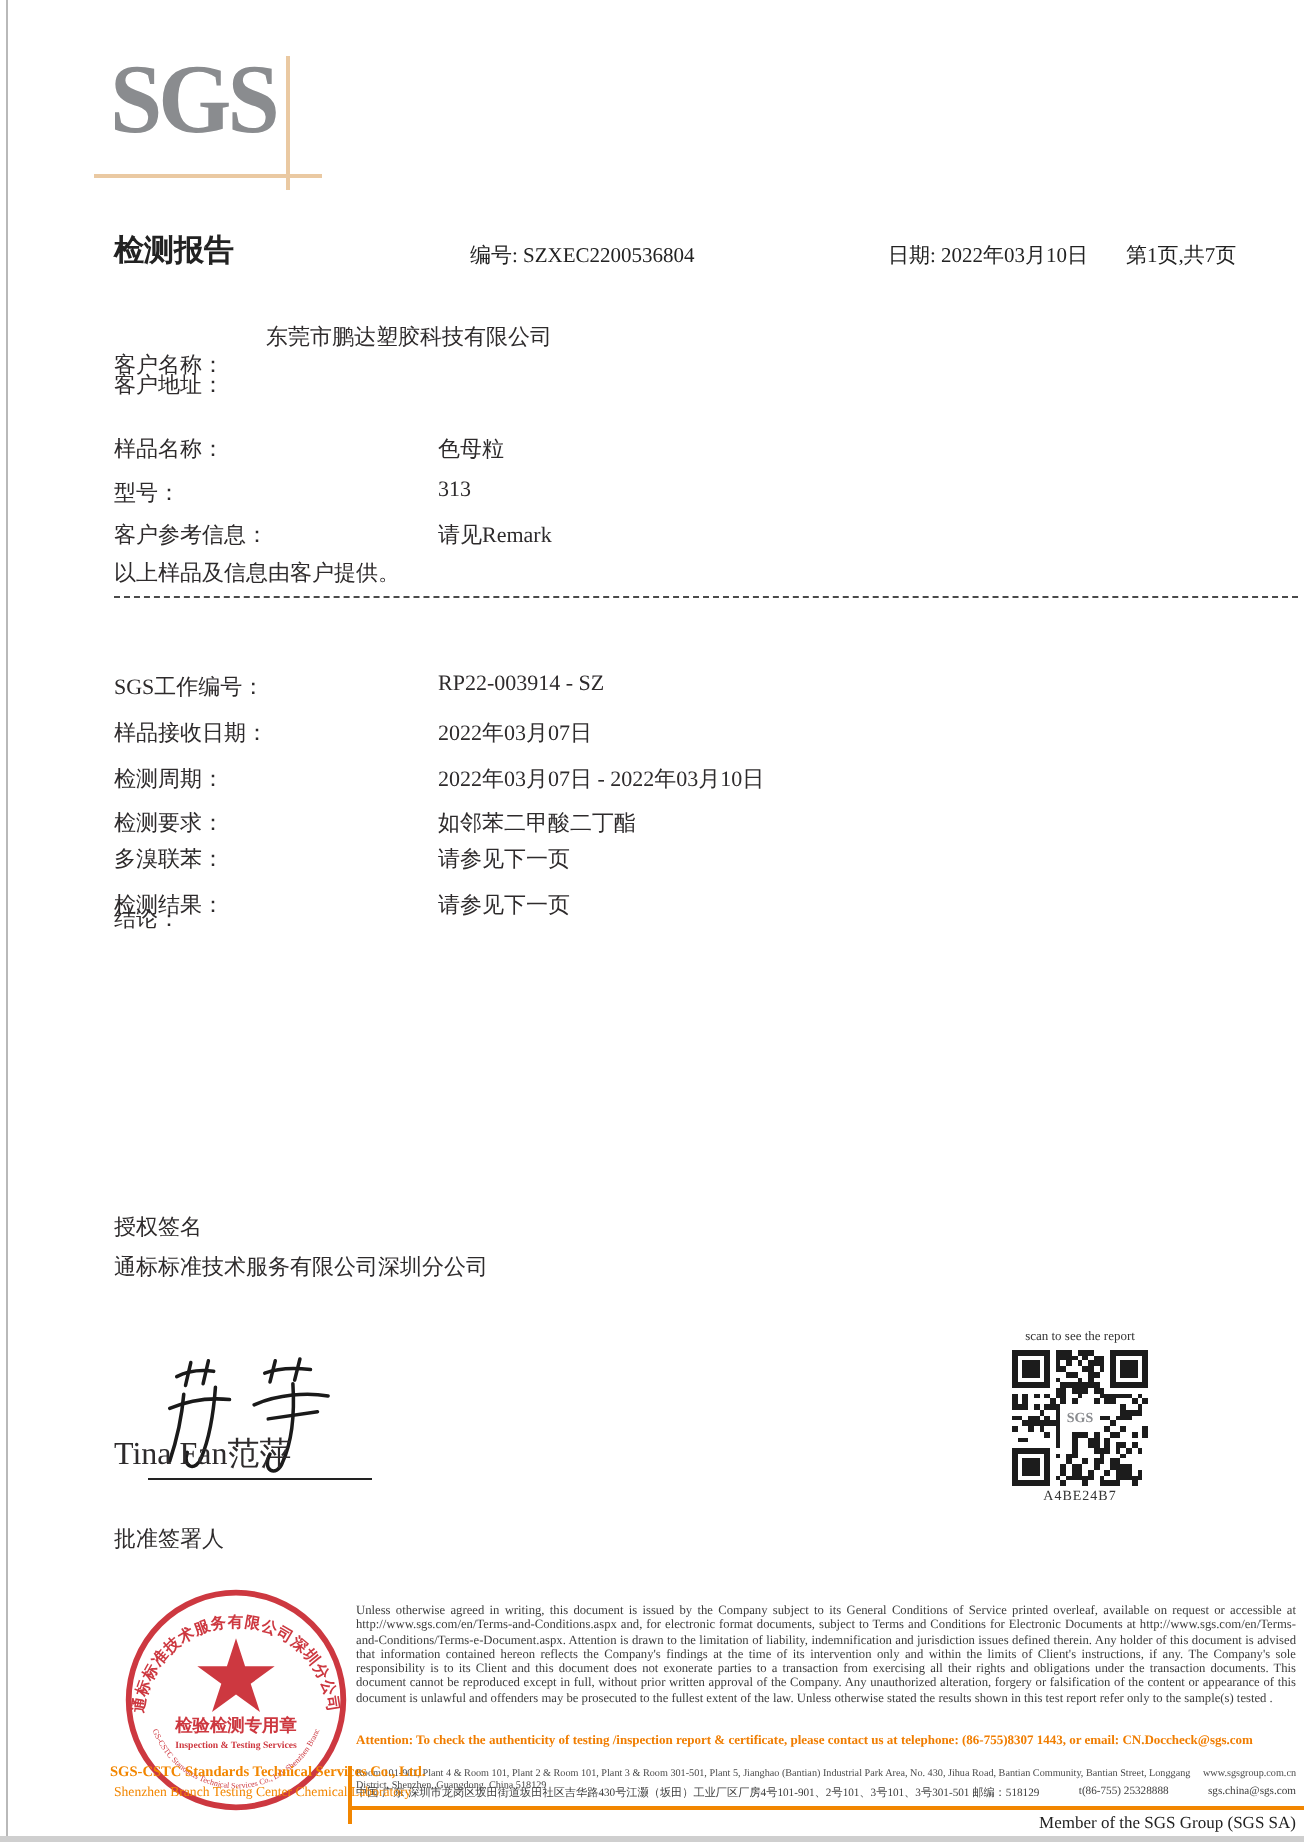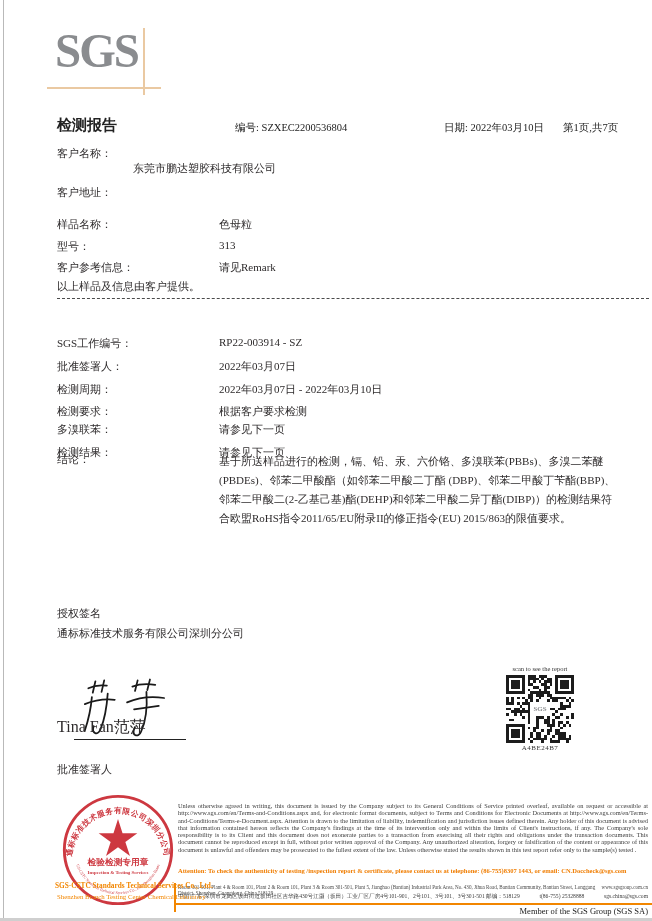--- a/index.html
+++ b/index.html
@@ -70,49 +70,48 @@
 
   <div class="abs logo-text">SGS</div>
   <div class="abs tan-h"></div>
   <div class="abs tan-v"></div>
 
   <div class="abs report-title">检测报告</div>
   <div class="abs hdr-meta" style="left:235px;">编号: SZXEC2200536804</div>
   <div class="abs hdr-meta" style="left:444px;">日期: 2022年03月10日</div>
   <div class="abs hdr-meta" style="left:563px;">第1页,共7页</div>
 
-  <div class="abs lbl row-label" style="top:146px;text-align:center;">客户名称：</div>
+  <div class="abs lbl row-label" style="top:175px;text-align:center;">客户名称：</div>
   <div class="abs val cv" style="top:161px;">东莞市鹏达塑胶科技有限公司</div>
   <div class="abs lbl row-label" style="top:185px;">客户地址：</div>
 
   <div class="abs lbl row-label" style="top:217px;">样品名称：</div>
   <div class="abs val sv" style="top:217px;">色母粒</div>
   <div class="abs lbl row-label" style="top:239px;text-align:right;">型号：</div>
   <div class="abs val sv" style="top:239px;">313</div>
   <div class="abs lbl row-label" style="top:260px;">客户参考信息：</div>
   <div class="abs val sv" style="top:260px;">请见Remark</div>
   <div class="abs lbl row-label" style="top:279px;">以上样品及信息由客户提供。</div>
 
   <div class="abs dashes"></div>
 
   <div class="abs lbl row-label" style="top:336px;">SGS工作编号：</div>
   <div class="abs val sv" style="top:336px;">RP22-003914 - SZ</div>
-  <div class="abs lbl row-label" style="top:359px;">批准签署人：</div>
+  <div class="abs lbl row-label" style="top:359px;">样品接收日期：</div>
   <div class="abs val sv" style="top:359px;">2022年03月07日</div>
   <div class="abs lbl row-label" style="top:382px;">检测周期：</div>
   <div class="abs val sv" style="top:382px;">2022年03月07日 - 2022年03月10日</div>
   <div class="abs lbl row-label" style="top:404px;">检测要求：</div>
-  <div class="abs val sv" style="top:404px;">根据客户要求检测</div>
+  <div class="abs val sv" style="top:404px;">如邻苯二甲酸二丁酯</div>
   <div class="abs lbl row-label" style="top:422px;">多溴联苯：</div>
   <div class="abs val sv" style="top:422px;">请参见下一页</div>
   <div class="abs lbl row-label" style="top:445px;">检测结果：</div>
   <div class="abs val sv" style="top:445px;">请参见下一页</div>
 
   <div class="abs lbl row-label" style="top:452px;">结论：</div>
-  <div class="abs conclusion">基于所送样品进行的检测，镉、铅、汞、六价铬、多溴联苯(PBBs)、多溴二苯醚(PBDEs)、邻苯二甲酸酯（如邻苯二甲酸二丁酯 (DBP)、邻苯二甲酸丁苄酯(BBP)、邻苯二甲酸二(2-乙基己基)酯(DEHP)和邻苯二甲酸二异丁酯(DIBP)）的检测结果符合欧盟RoHS指令2011/65/EU附录II的修正指令(EU) 2015/863的限值要求。</div>
 
   <div class="abs sig-company">通标标准技术服务有限公司深圳分公司</div>
   <div class="abs sig-auth">授权签名</div>
   <svg class="abs sig-svg" width="130" height="66" viewBox="0 0 130 75">
     <g fill="none" stroke="#1a1a1a" stroke-width="2" stroke-linecap="round">
       <path d="M12,14 C18,11 26,10 33,11"></path>
       <path d="M20,6 L17,19"></path>
       <path d="M30,5 L27,18"></path>
       <path d="M8,32 C20,27 32,26 42,27"></path>
       <path d="M16,24 C15,36 12,50 8,62"></path>

